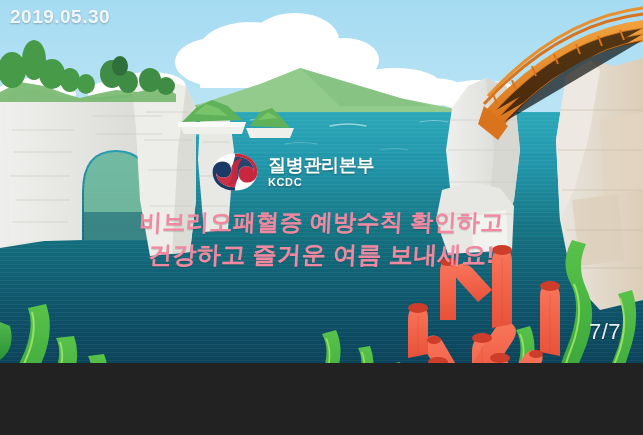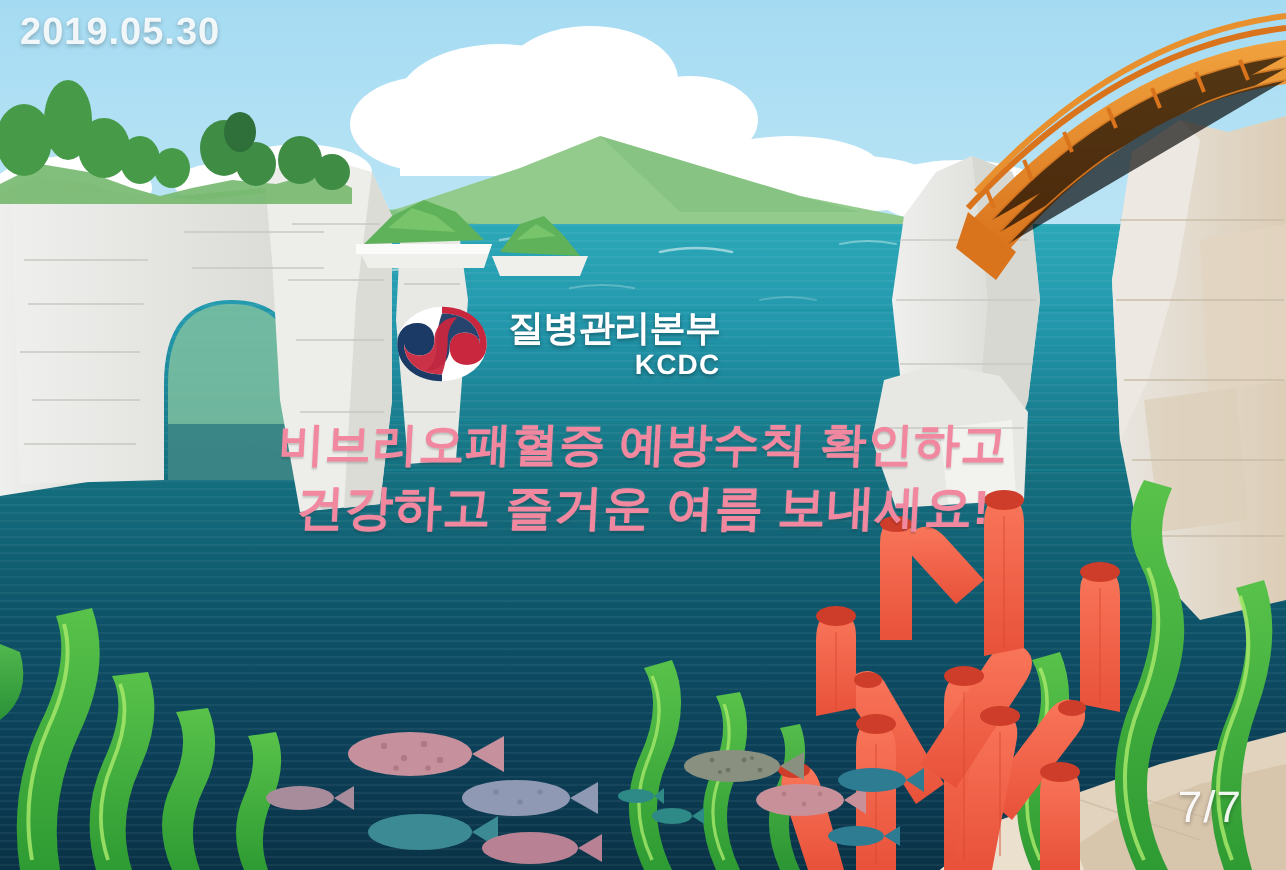--- a/index.html
+++ b/index.html
@@ -1,18 +1,18 @@
 <!DOCTYPE html>
 <html><head>
 <meta charset="utf-8">
 <style>
   html,body{margin:0;padding:0;background:#222;}
   #stage{
     position:relative;
-    width:643px;height:435px;
+    width:643px;height:363px;
     overflow:hidden;
     font-family:"Liberation Sans","DejaVu Sans",sans-serif;
     background:#0d3c52;
     user-select:none;
   }
   .layer{position:absolute;left:0;top:0;width:643px;height:435px;}
   svg.layer{display:block;}
 
   
   #date-stamp{
@@ -20,35 +20,34 @@
     font-size:19px;font-weight:700;
     color:rgba(255,255,255,.88);
     letter-spacing:.5px;
     text-shadow:0 1px 2px rgba(0,0,0,.25);
     z-index:40;
     white-space:nowrap;
   }
 
   
   #logo-block{
-    position:absolute;left:197px;top:152px;
+    position:absolute;left:211px;top:152px;
     display:flex;align-items:center;gap:9px;
     z-index:35;
   }
   #logo-mark{width:48px;height:40px;flex:none;display:block;}
   #logo-text{display:flex;flex-direction:column;line-height:1.02;}
   #logo-text .kr{
     color:#ffffff;font-size:18px;font-weight:700;letter-spacing:-.3px;
     text-shadow:0 1px 2px rgba(0,0,0,.35);
   }
   #logo-text .en{
-    color:#ffffff;font-size:14px;font-weight:700;letter-spacing:.6px;
+    color:#ffffff;font-size:11px;font-weight:700;letter-spacing:.6px;
     margin-top:2px;
     text-shadow:0 1px 2px rgba(0,0,0,.35);
-    text-align:right;
   }
 
   
   #headline{
     position:absolute;left:0;top:208px;width:643px;
     text-align:center;z-index:35;
     line-height:1.28;
   }
   #headline .line{
     display:block;

